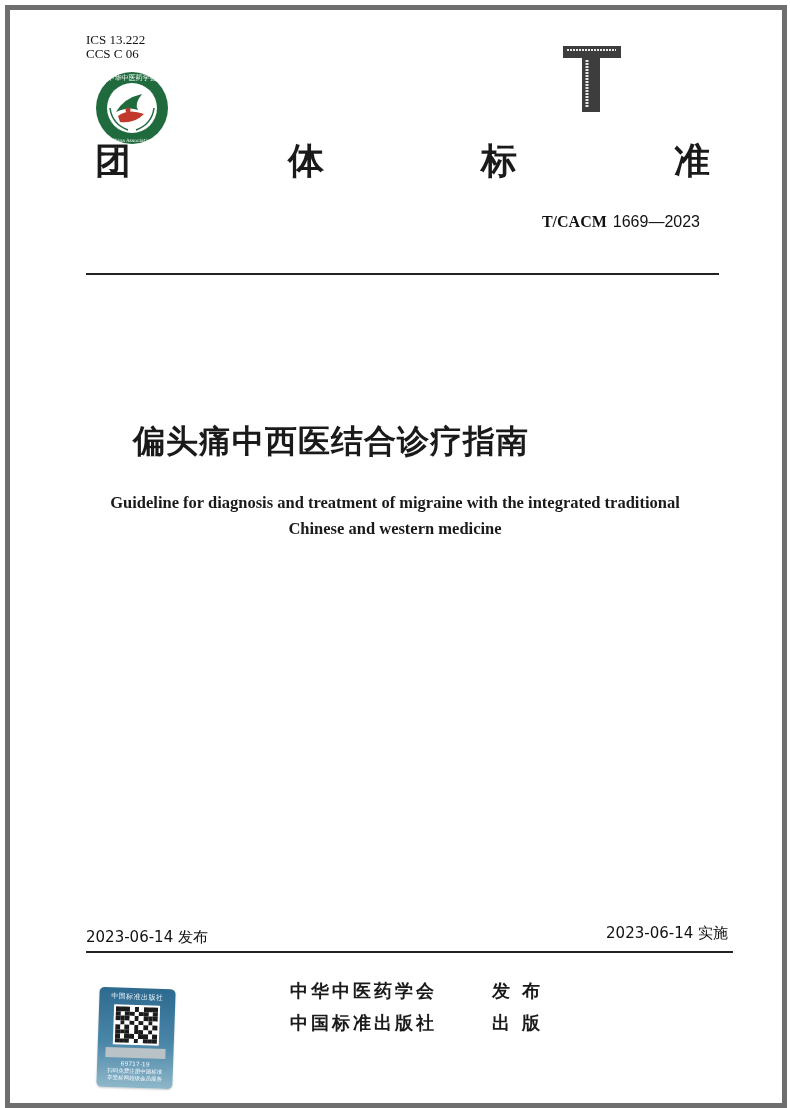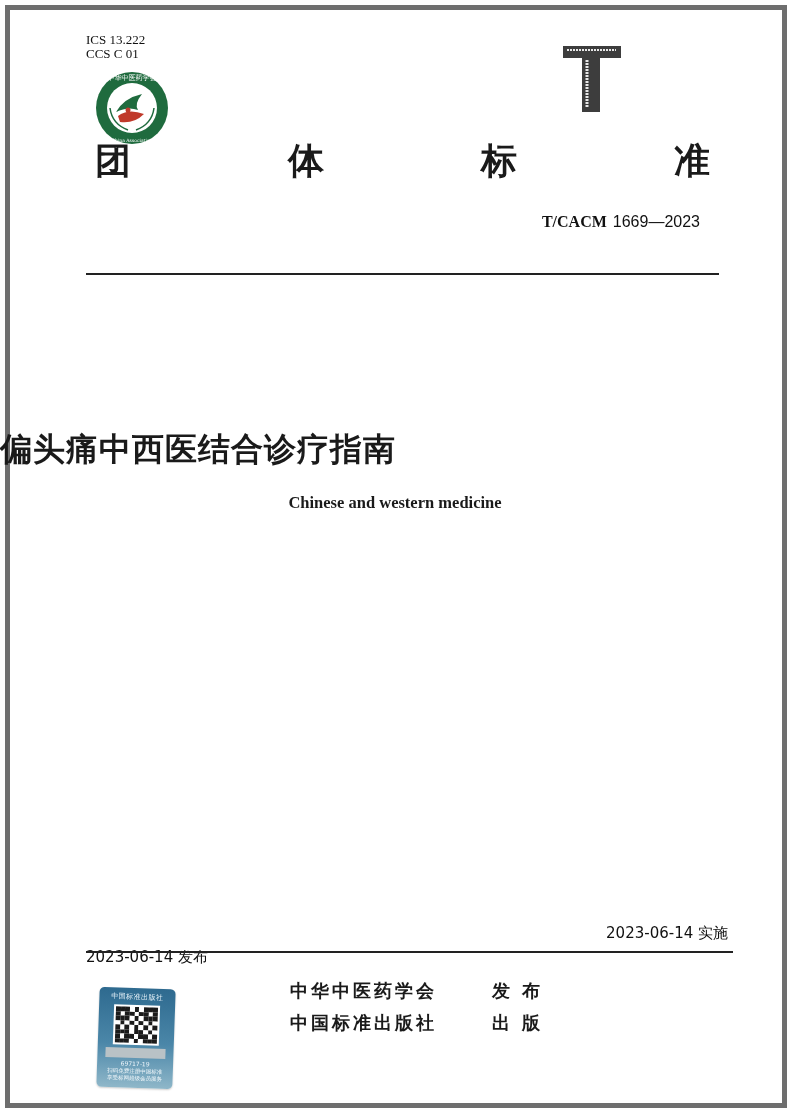--- a/index.html
+++ b/index.html
@@ -43,35 +43,34 @@
       font-size: 16px; color: #111;
     }
     .std-number .prefix { font-family: "Liberation Serif", serif; font-weight: bold; }
     .std-number .num { font-family: "Liberation Sans", sans-serif; margin-left: 6px; }
     .rule-top {
       position: absolute; top: 273px; left: 86px; width: 633px; height: 2px;
       background: #222;
     }
     .cn-title {
       position: absolute; top: 420px; left: 0; width: 662px;
-      text-align: left;
+      text-align: center;
       font-size: 32px; font-weight: bold; letter-spacing: 1px;
       color: #1a1a1a;
-      margin-top: 8px;
     }
     .en-title {
       position: absolute; top: 490px; left: 60px; width: 670px;
       text-align: center;
       font-family: "Liberation Serif", serif;
       font-weight: bold; font-size: 16.5px; line-height: 26px;
       color: #1a1a1a;
     }
     .date-left {
       position: absolute; top: 928px; left: 86px;
-      font-size: 15px; color: #111; margin-top: 20px;
+      font-size: 15px; color: #111;
     }
     .date-right {
       position: absolute; top: 924px; right: 62px;
       font-size: 15px; color: #111; text-align: center;
     }
     .rule-bottom {
       position: absolute; top: 951px; left: 86px; width: 647px; height: 2px;
       background: #222;
     }
     .publishers {
@@ -105,21 +104,21 @@
     .sticker-serial { font-size: 6px; color: #eef6fb; text-align: center; margin-top: 2px; }
     .sticker-bottom { font-size: 5.5px; color: #f2f8fb; text-align: center; line-height: 7px; margin-top: 1px; }
   </style>
 </head>
 <body>
 
 <div class="frame"></div>
 
 <div class="codes">
   <div>ICS 13.222</div>
-  <div>CCS C 01</div>
+  <div>CCS C 06</div>
 </div>
 
 <div class="logo">
   <svg viewBox="0 0 76 76" width="76" height="76">
     <circle cx="38" cy="38" r="36" fill="#1f6b3e"></circle>
     <circle cx="38" cy="38" r="25" fill="#ffffff"></circle>
     <path d="M22 42 Q30 28 48 24 Q40 34 44 40 Q34 36 22 42 Z" fill="#1f6b3e"></path>
     <path d="M24 46 Q34 38 50 44 Q40 54 26 52 Z" fill="#c0392b"></path>
     <circle cx="34" cy="40" r="2.5" fill="#c0392b"></circle>
     <path d="M16 38 Q18 54 34 60" stroke="#1f6b3e" stroke-width="1.5" fill="none"></path>
@@ -147,20 +146,21 @@
 
 <div class="std-number">
   <span class="prefix">T/CACM</span><span class="num">1669—2023</span>
 </div>
 
 <div class="rule-top"></div>
 
 <div class="cn-title">偏头痛中西医结合诊疗指南</div>
 
 <div class="en-title">
+  <div>Guideline for diagnosis and treatment of migraine with the integrated traditional</div>
   <div>Chinese and western medicine</div>
 </div>
 
 <div class="date-left">2023-06-14 发布</div>
 <div class="date-right">2023-06-14 实施</div>
 <div class="rule-bottom"></div>
 
 <div class="publishers">
   <div class="pub-row">
     <span class="pub-name">中华中医药学会</span>

